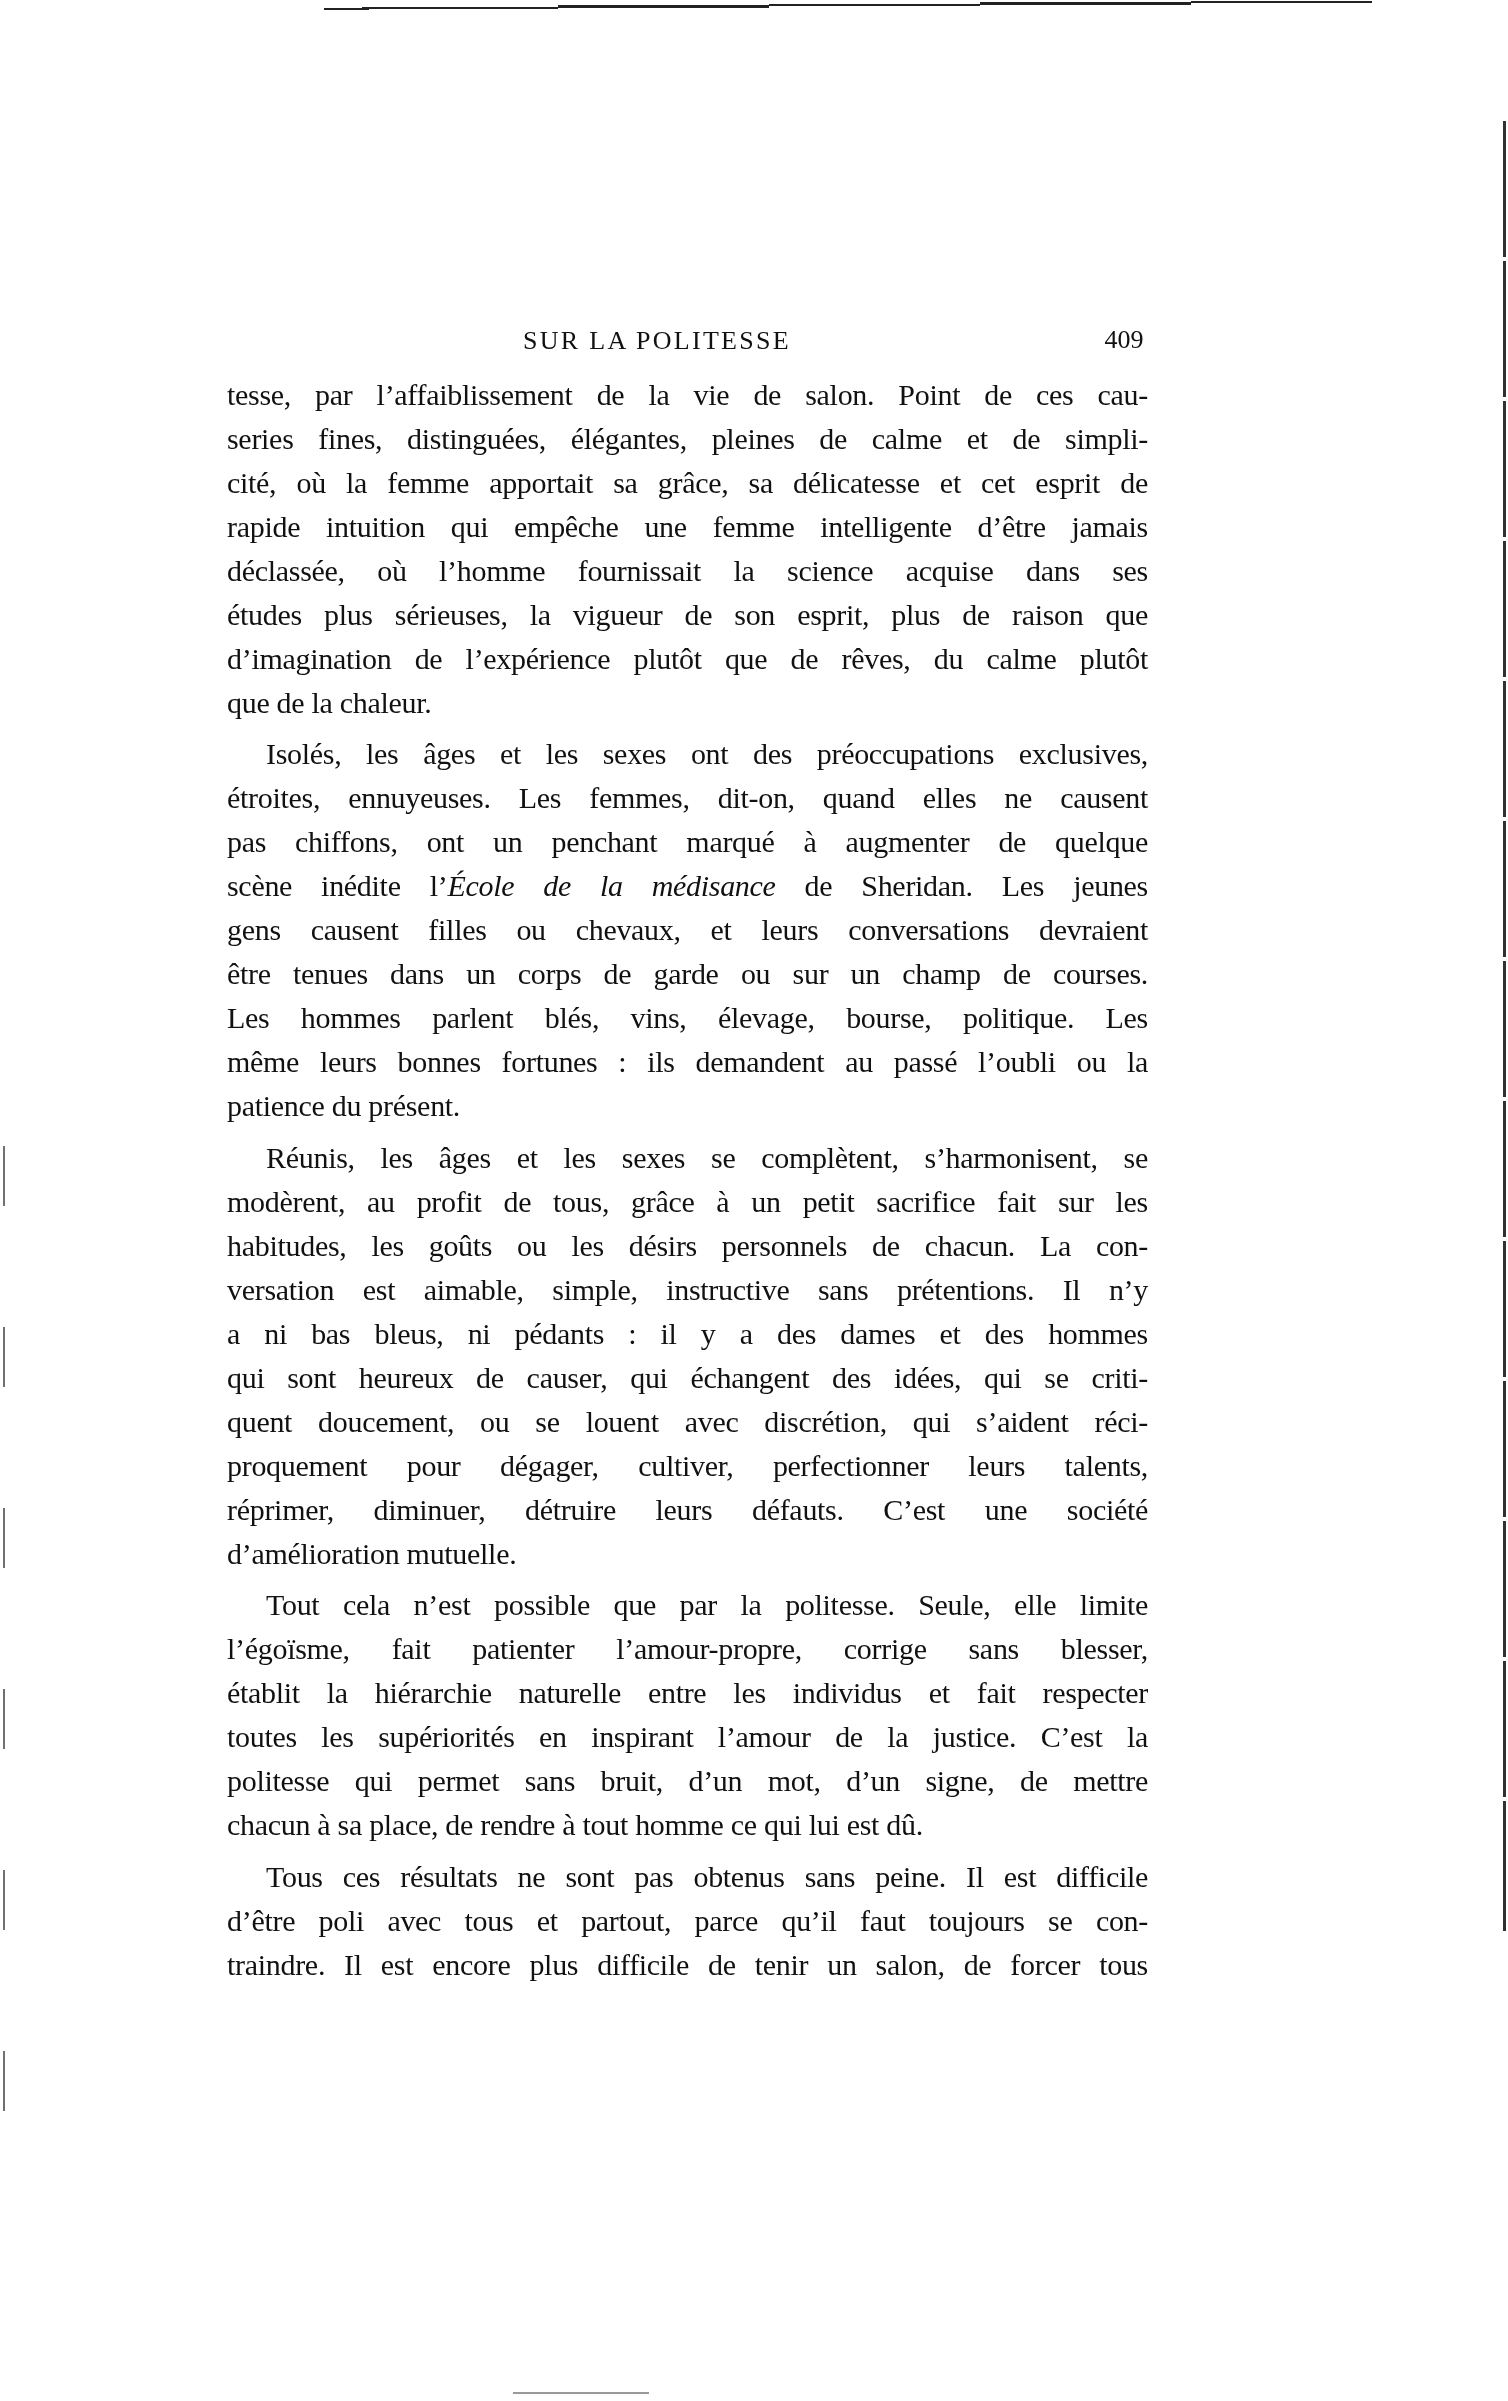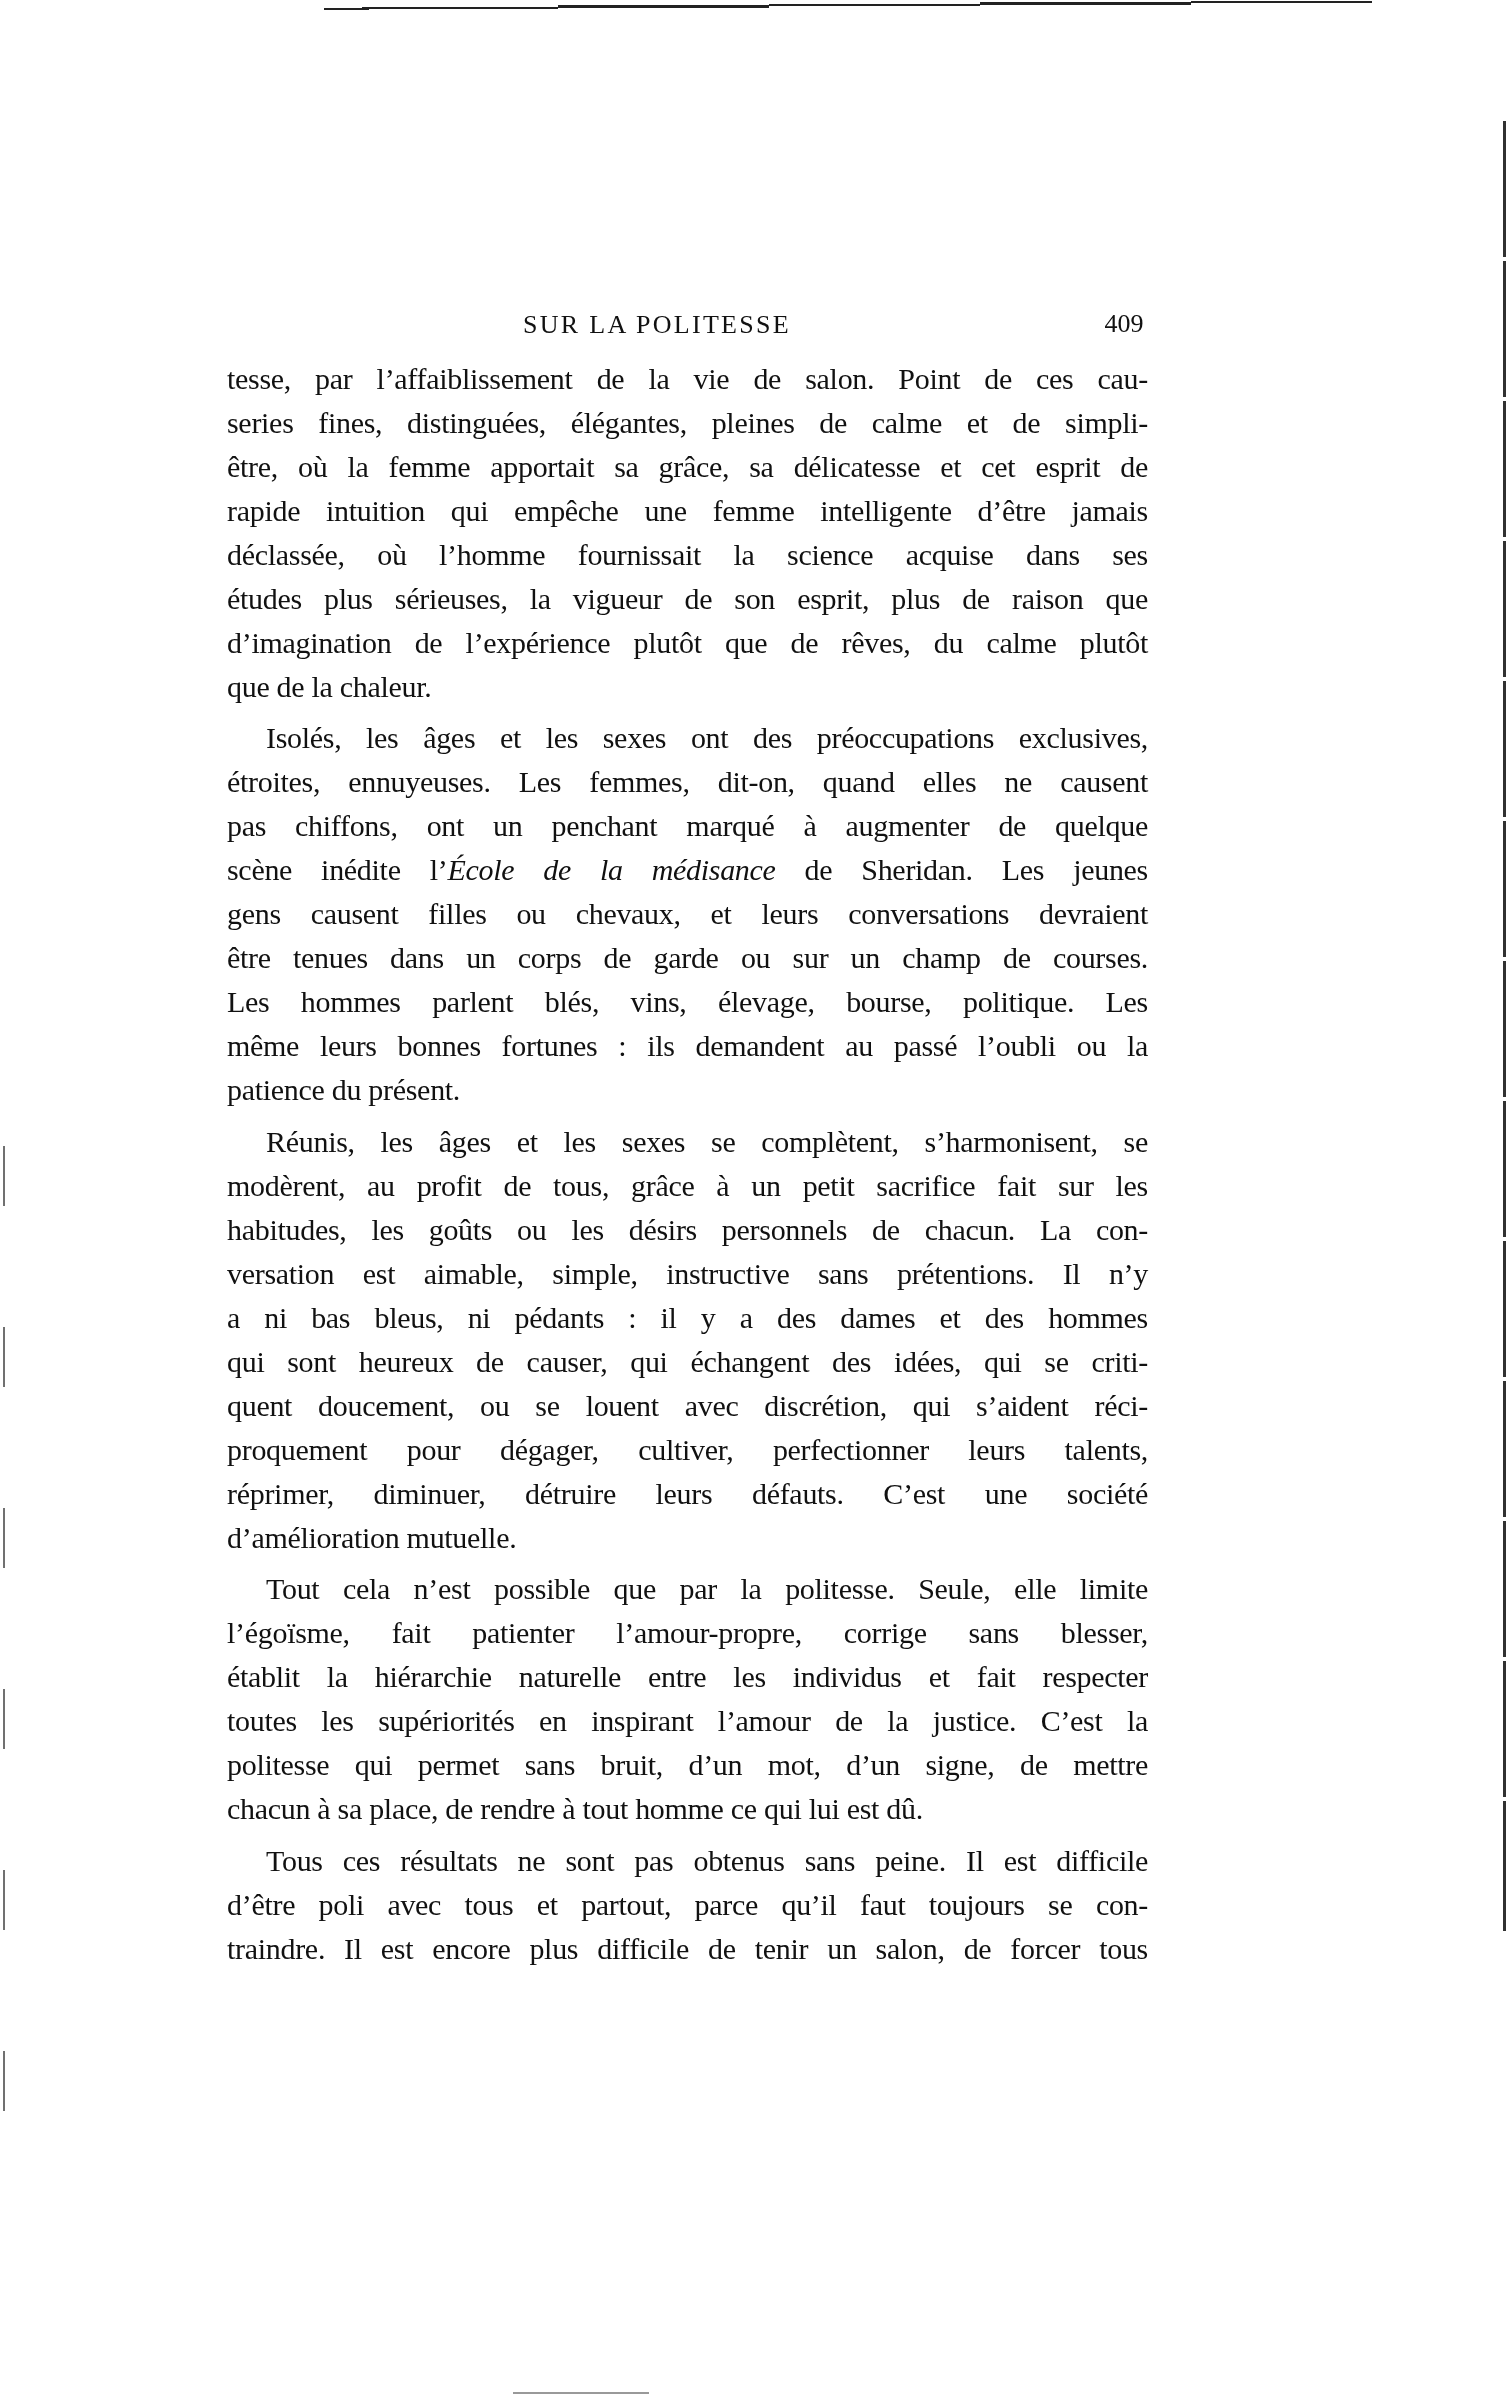--- a/index.html
+++ b/index.html
@@ -51,21 +51,21 @@
       left: 513px;
       top: 2392px;
       width: 136px;
       height: 1.5px;
       background: #555;
       opacity: 0.6;
     }
     .page {
       position: absolute;
       left: 215px;
-      top: 304px;
+      top: 320px;
       width: 933px;
     }
     .running-head {
       position: relative;
       height: 45px;
     }
     .running-title {
       position: absolute;
       left: 308px;
       top: 6px;
@@ -127,21 +127,21 @@
   <div class="running-head">
     <span class="running-title">SUR LA POLITESSE</span>
     <span class="page-number">409</span>
   </div>
 
   <div class="body-text">
 
     <p class="para">
       <span class="line">tesse, par l’affaiblissement de la vie de salon. Point de ces cau-</span>
       <span class="line">series fines, distinguées, élégantes, pleines de calme et de simpli-</span>
-      <span class="line">être, où la femme apportait sa grâce, sa délicatesse et cet esprit de</span>
+      <span class="line">cité, où la femme apportait sa grâce, sa délicatesse et cet esprit de</span>
       <span class="line">rapide intuition qui empêche une femme intelligente d’être jamais</span>
       <span class="line">déclassée, où l’homme fournissait la science acquise dans ses</span>
       <span class="line">études plus sérieuses, la vigueur de son esprit, plus de raison que</span>
       <span class="line">d’imagination de l’expérience plutôt que de rêves, du calme plutôt</span>
       <span class="line last">que de la chaleur.</span>
     </p>
 
     <p class="para">
       <span class="line indent">Isolés, les âges et les sexes ont des préoccupations exclusives,</span>
       <span class="line">étroites, ennuyeuses. Les femmes, dit-on, quand elles ne causent</span>

